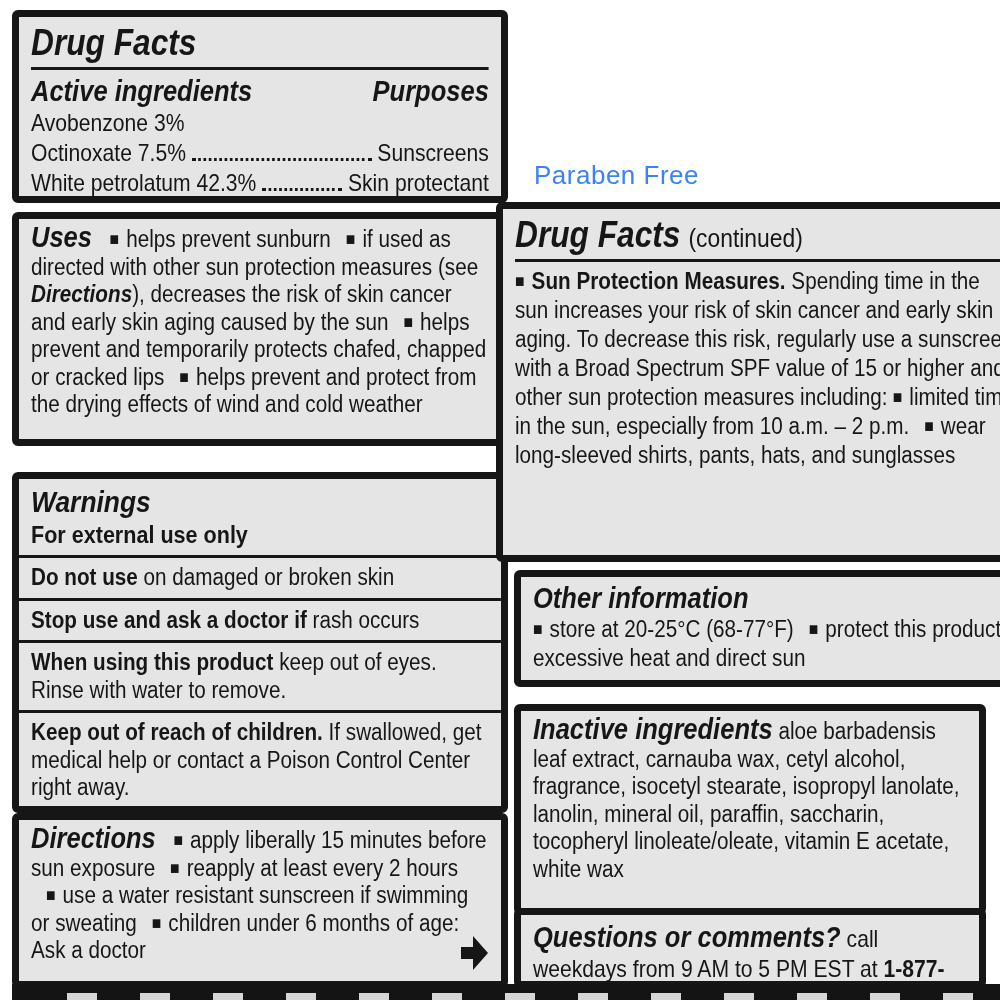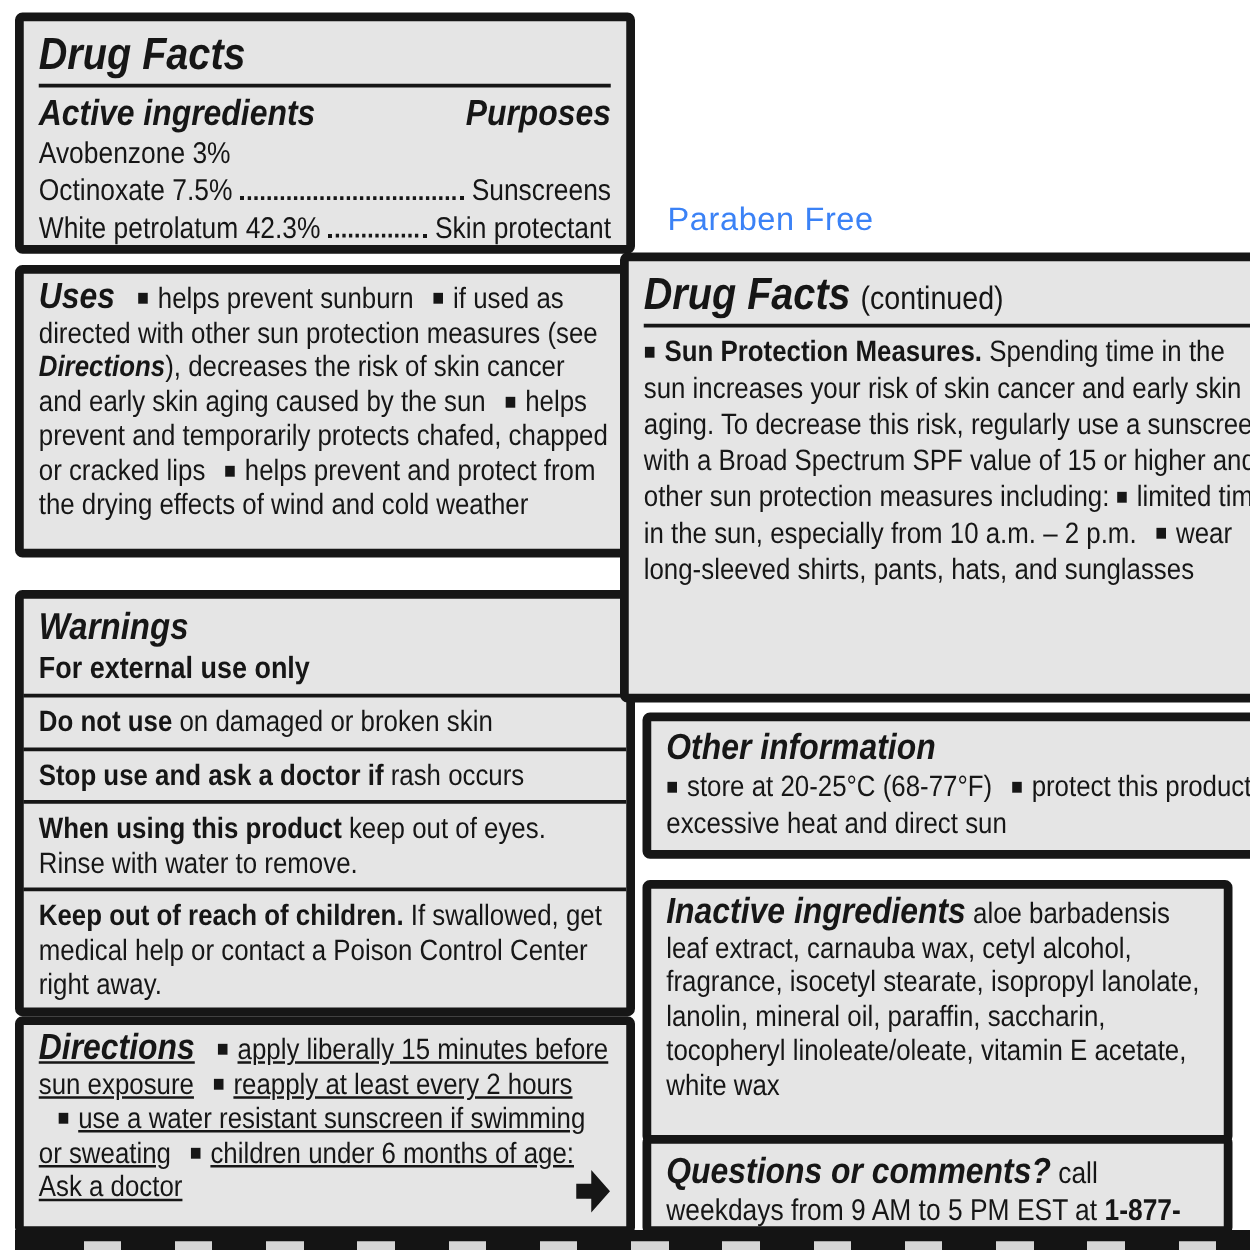--- a/index.html
+++ b/index.html
@@ -13,21 +13,21 @@
     position:absolute;box-sizing:border-box;background:#e5e5e5;
     border:7px solid #161616;border-radius:6px;
     padding:5px 12px;
   }
   
   .cw{transform:scaleX(0.88);transform-origin:0 0;width:113.6%;}
 
   .b-active{left:12px;top:10px;width:496px;height:193px;}
   .b-uses{left:12px;top:212px;width:496px;height:234px;}
   .b-warn{left:12px;top:472px;width:496px;height:341px;}
-  .b-dir{left:12px;top:813px;width:496px;height:175px;text-decoration:underline;}
+  .b-dir{left:12px;top:813px;width:496px;height:175px;}
   .b-cont{left:496px;top:202px;width:541px;height:360px;}
   .b-other{left:514px;top:570px;width:567px;height:117px;}
   .b-inactive{left:514px;top:668px;width:472px;height:211px;margin-top:36px;}
   .b-quest{left:514px;top:908px;width:472px;height:80px;}
 
   .dftitle{font-style:italic;font-weight:bold;font-size:36px;line-height:42px;white-space:nowrap;}
   .rule{border-top:3px solid #161616;margin:3px 0 5px 0;}
   .hd{font-style:italic;font-weight:bold;font-size:29px;}
   .cont-suffix{font-size:26px;font-weight:normal;font-style:normal;margin-left:9px;}
   .b{font-weight:bold;}

